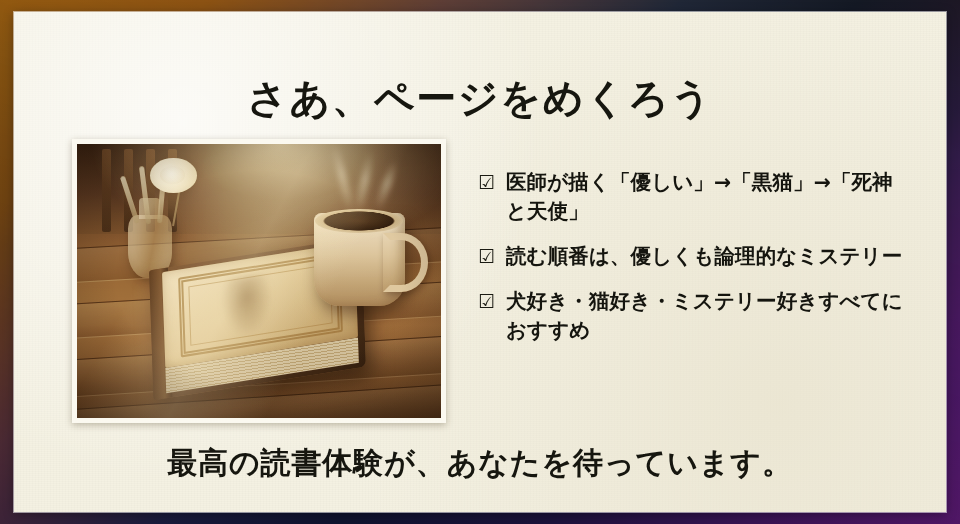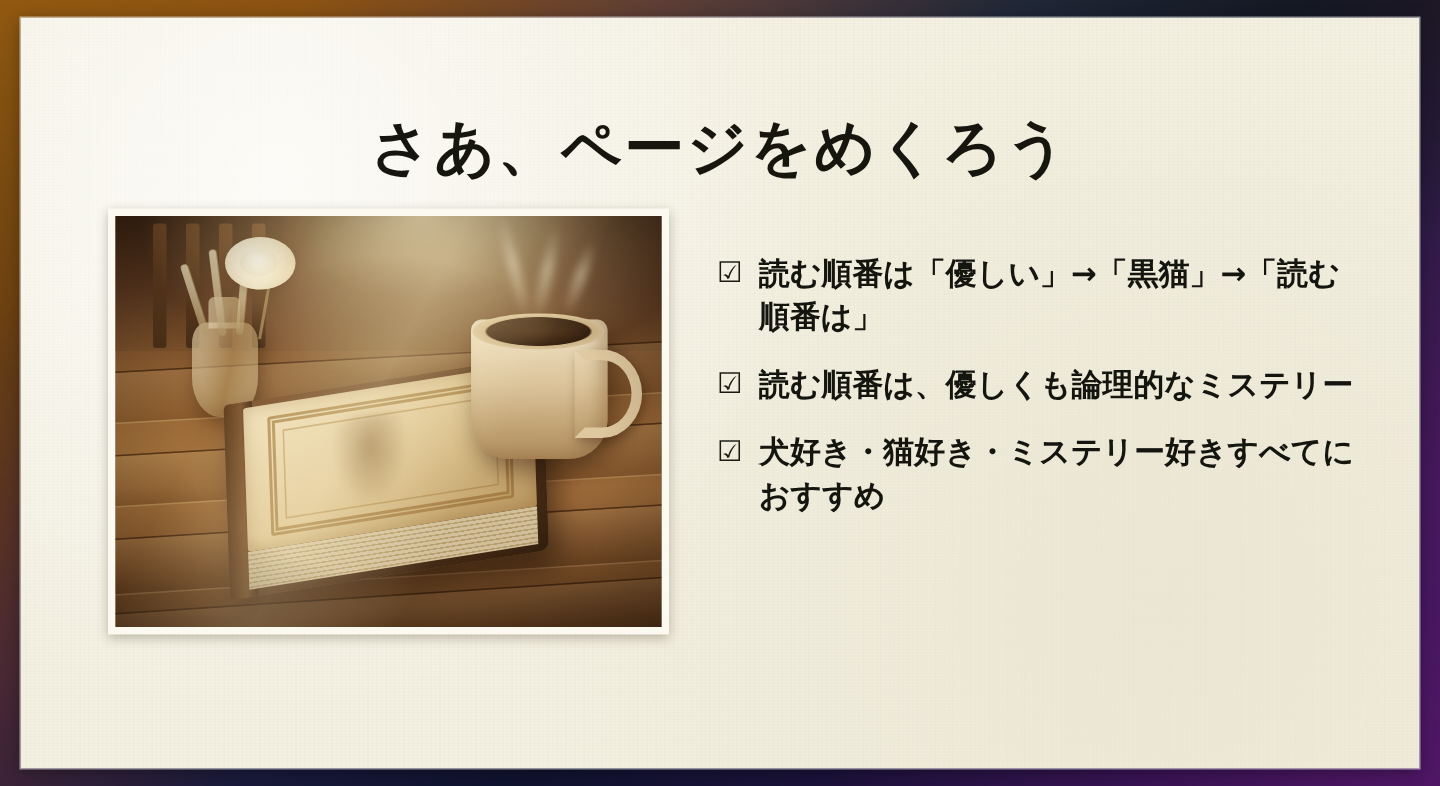--- a/index.html
+++ b/index.html
@@ -396,27 +396,28 @@
 
         <div class="sunbeam"></div>
         <div class="warmtone"></div>
         <div class="vignette"></div>
       </div>
     </div>
 
     <ul class="bullets" style="list-style:none;margin:0;padding:0;">
       <li class="bullet-item">
         <span class="bullet-mark">☑</span>
-        <span class="bullet-text">読む順番は「優しい」→「黒猫」→「読む順番は」</span>
+        <span class="bullet-text">医師が描く「優しい」→「黒猫」→「死神と天使」</span>
       </li>
       <li class="bullet-item">
         <span class="bullet-mark">☑</span>
         <span class="bullet-text">読む順番は、優しくも論理的なミステリー</span>
       </li>
       <li class="bullet-item">
         <span class="bullet-mark">☑</span>
         <span class="bullet-text">犬好き・猫好き・ミステリー好きすべてにおすすめ</span>
       </li>
     </ul>
 
+    <div class="slide-footer">最高の読書体験が、あなたを待っています。</div>
 
   </div>
 </div>
 
 </body></html>

